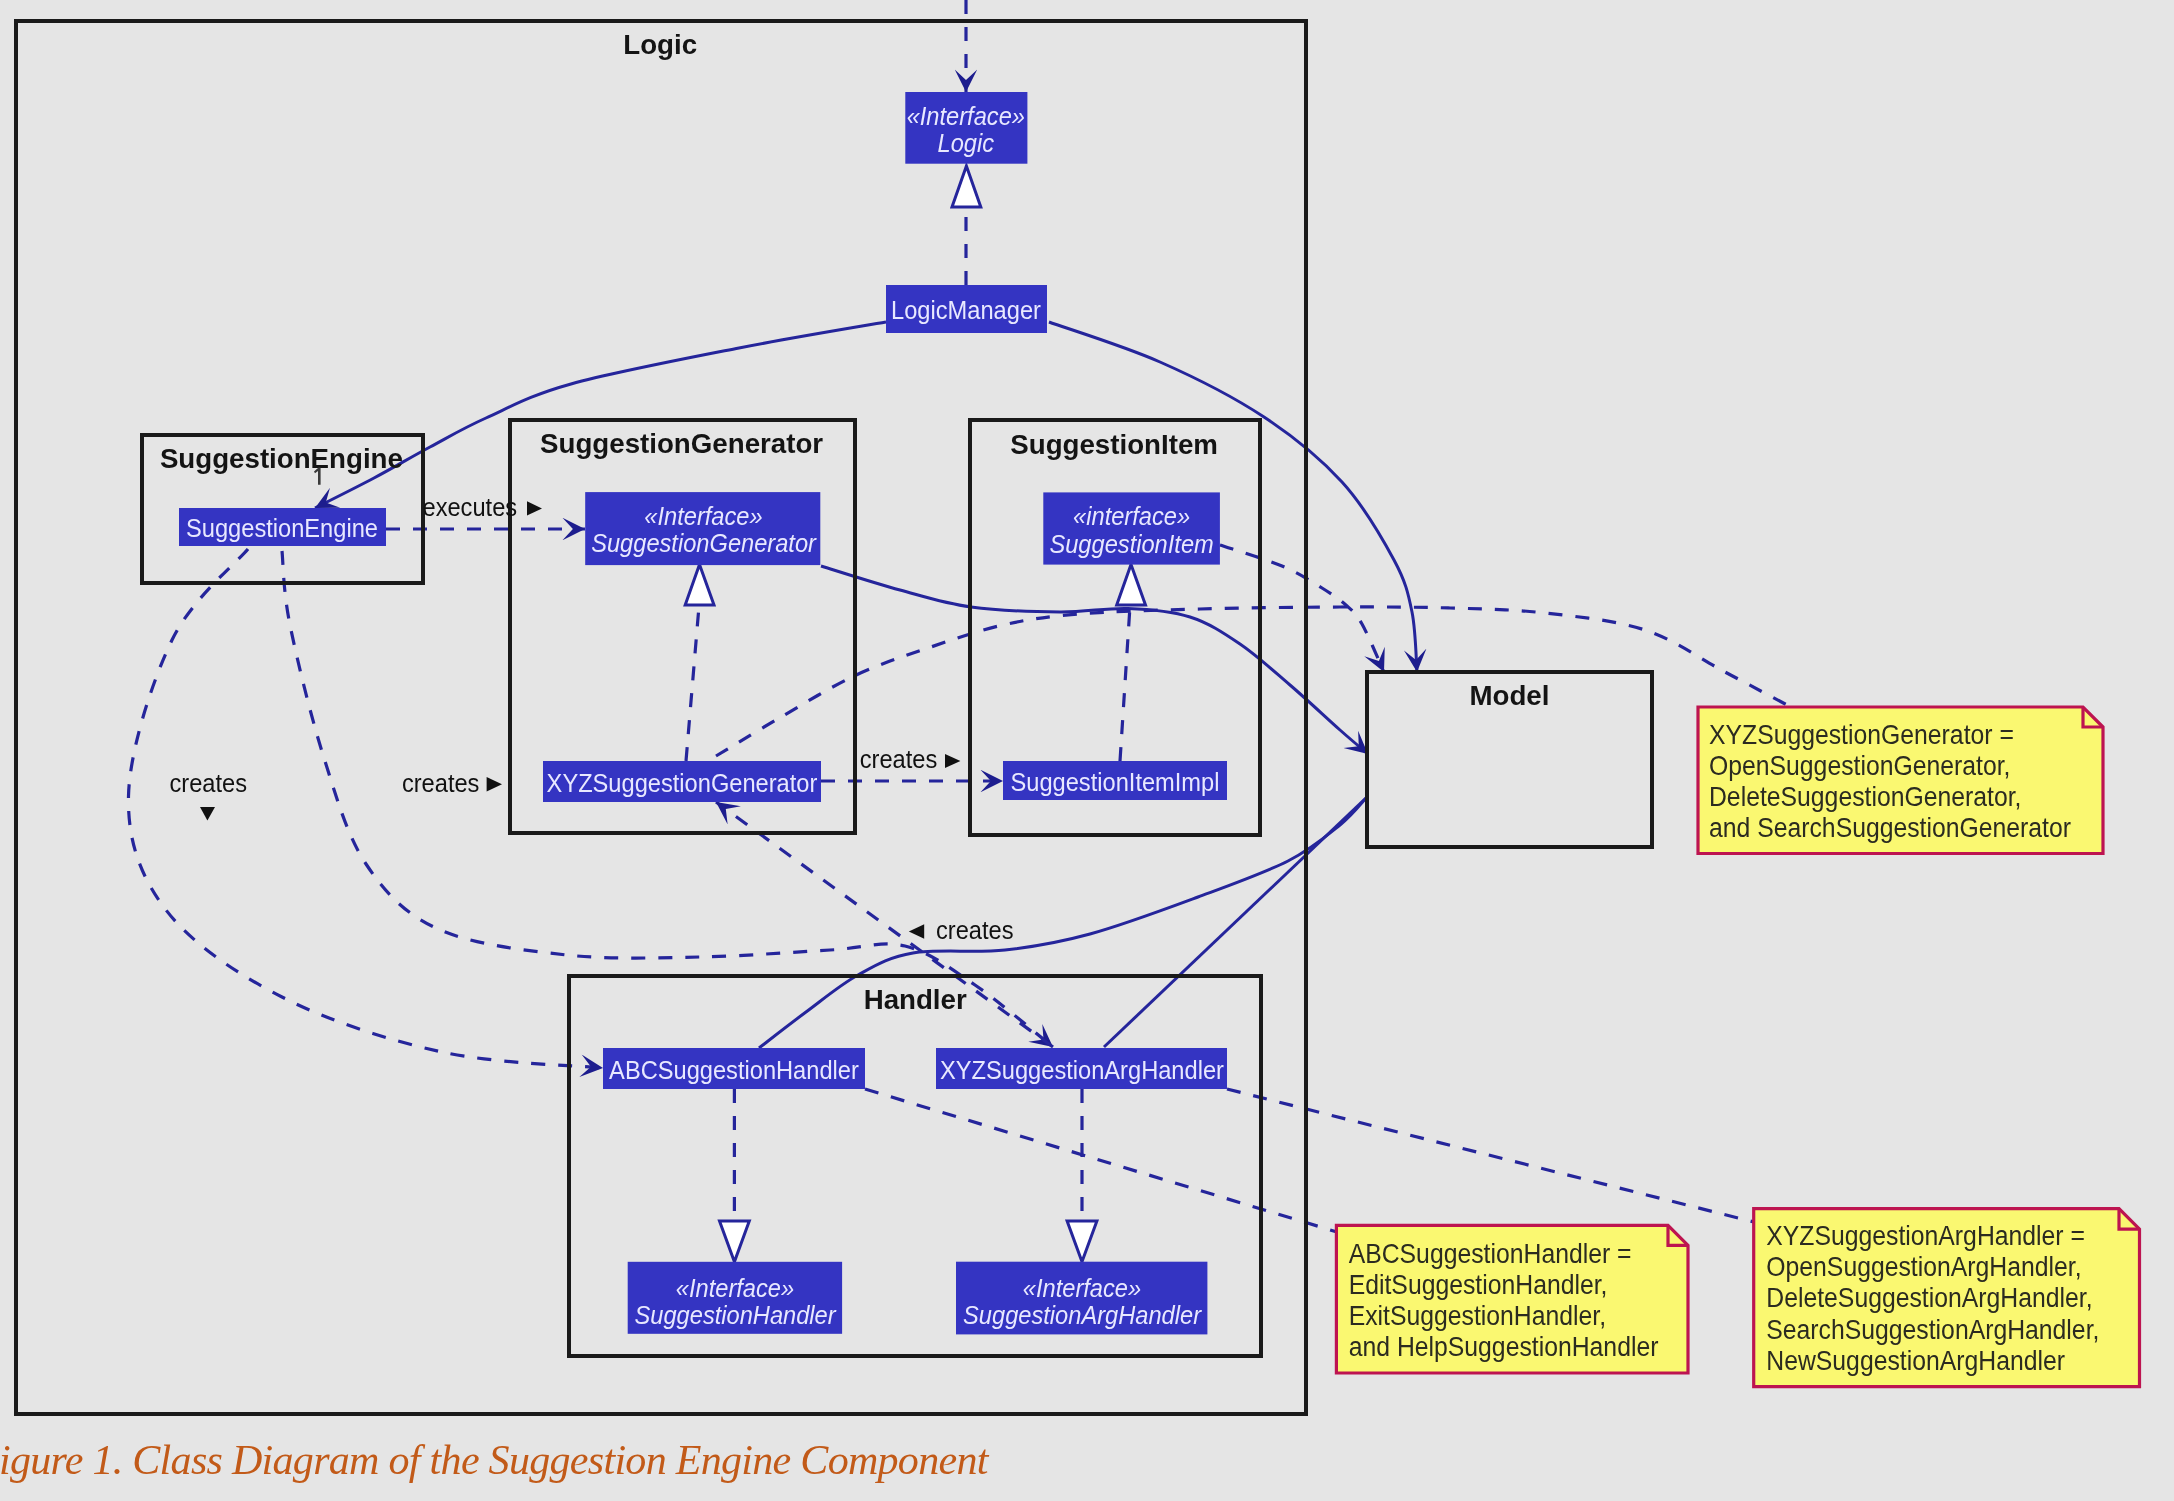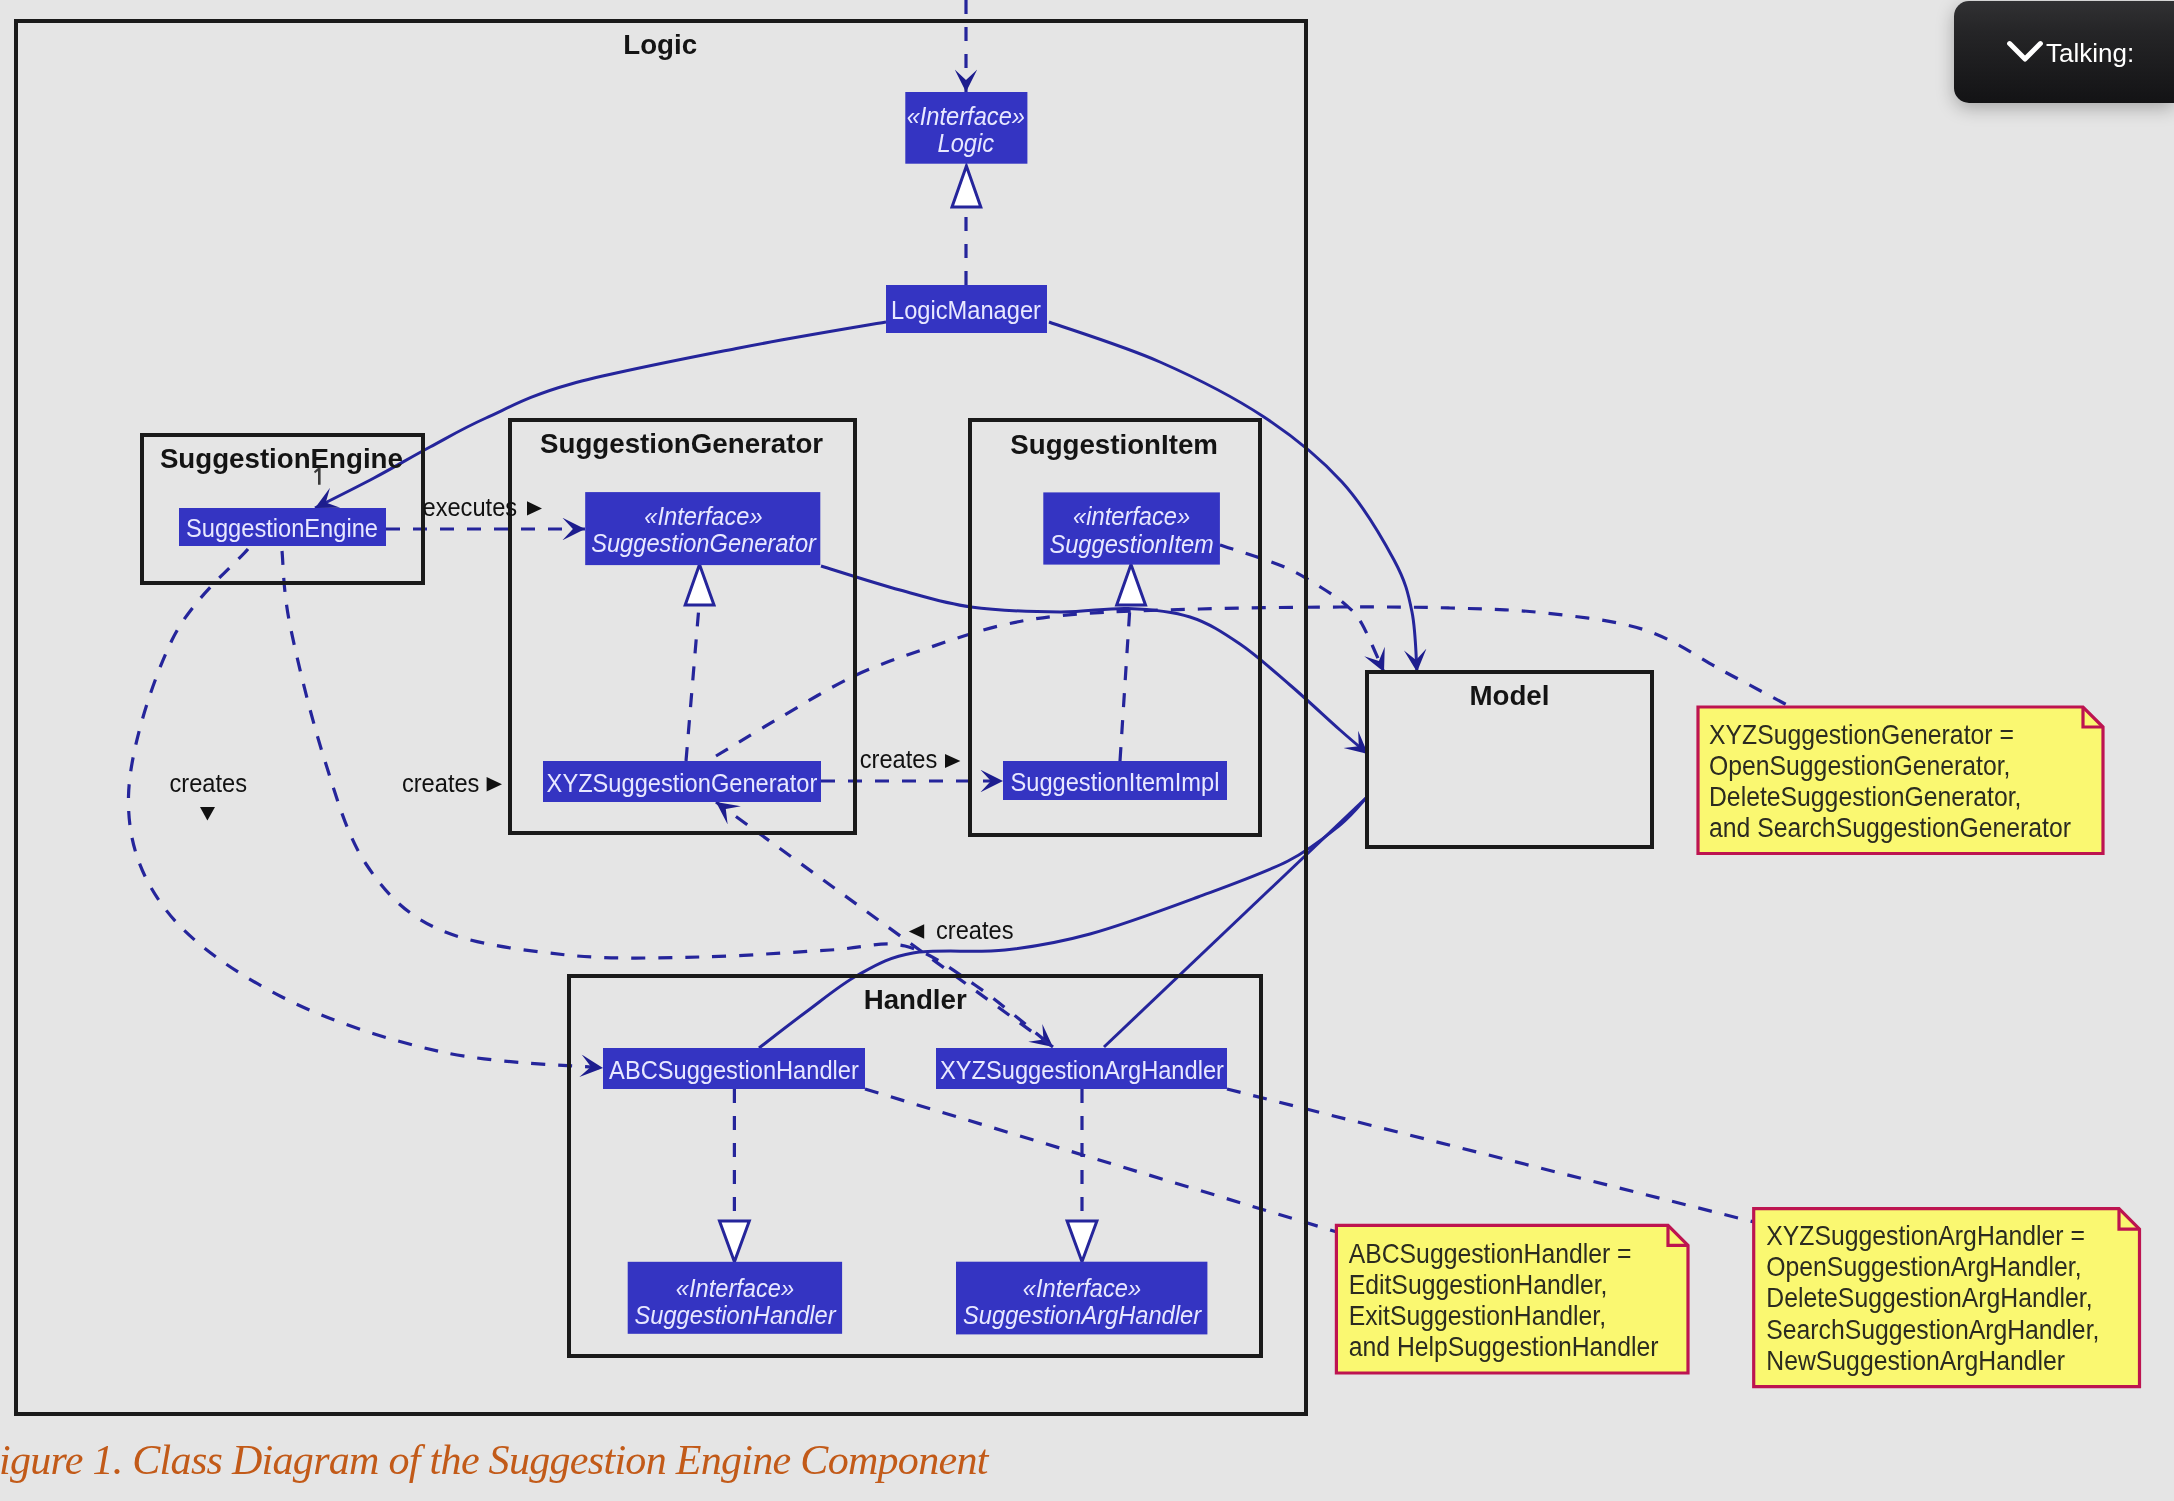--- a/index.html
+++ b/index.html
@@ -204,19 +204,13 @@
     <path class="tri-solid" d="M945 754 V768 L960.4 761 Z"></path>
 
     <path class="tri-solid" d="M924.2 924.3 V938.7 L908.8 931.5 Z"></path>
     <text class="lbl" x="936" y="939.5">creates</text>
     <g>
       <path class="mult-glyph" d="M314.0 471.5 L318.6 467.6 L320.6 467.6 L320.6 484.8 L318.0 484.8 L318.0 470.9 L315.0 473.2 Z"></path>
       <text class="lbl mult sr-only" x="312.5" y="485">1</text>
     </g>
   </svg>
   <div class="caption" style="left:-1px;top:1439px;line-height:42px;">igure 1. Class Diagram of the Suggestion Engine Component</div>
-  <div id="talking">
-    <svg width="38" height="24" viewBox="0 0 38 24">
-      <path d="M3.6 3.6 L19 19 L34.4 3.6" fill="none" stroke="#ffffff" stroke-width="5" stroke-linecap="round" stroke-linejoin="round"></path>
-    </svg>
-    <span class="lab">Talking:</span>
-  </div>
 </div>
 
 </body></html>

